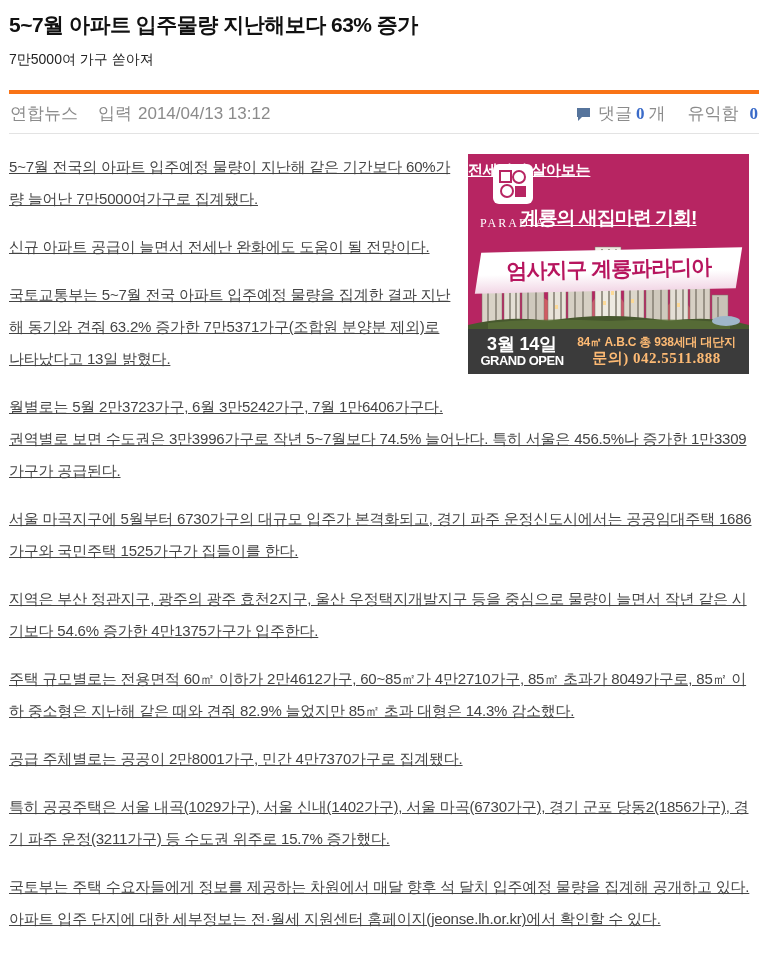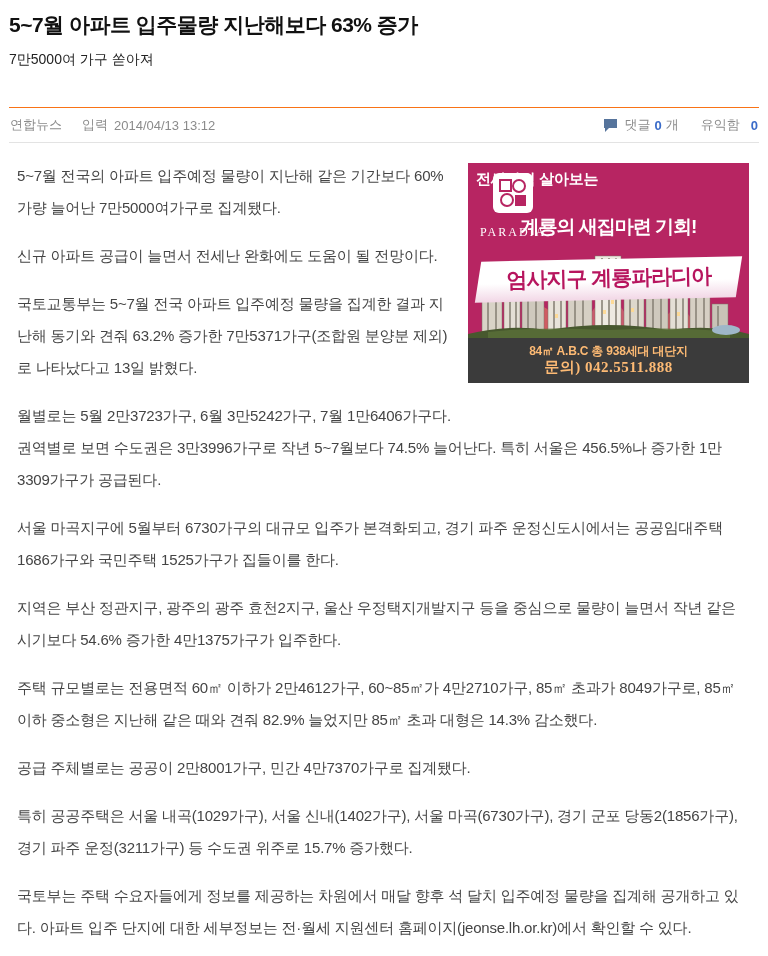--- a/index.html
+++ b/index.html
@@ -21,48 +21,49 @@
     letter-spacing: -0.5px;
   }
   .article-subtitle {
     margin: 13px 0 0;
     font-size: 14px;
     color: #222222;
   }
 
   
   .meta-bar {
-    margin-top: 38px;
-    border-top: 1px solid #f97316;
+    margin-top: 21px;
+    border-top: 4px solid #f97316;
     border-bottom: 1px solid #e3e3e3;
     padding: 8px 1px;
-    font-size: 13px;
+    font-size: 17px;
     color: #8b8b8b;
     display: flex;
     align-items: center;
   }
   .meta-source { margin-right: 20px; }
   .meta-label { margin-right: 6px; text-align: right; }
-  .meta-right { margin-left: auto; display: flex; align-items: center; }
+  .meta-right { margin-left: auto; display: flex; align-items: center; font-family: Liberation Serif, serif; }
   .meta-group { display: flex; align-items: center; gap: 4px; cursor: pointer; }
   .meta-group + .meta-group { margin-left: 22px; gap: 11px; }
   .count { color: #3a6bc9; font-weight: 700; font-style: normal; }
   .bubble-icon { display: inline-flex; margin-right: 3px; }
 
   
   .article-body {
     padding-top: 17px;
     font-size: 15px;
     line-height: 32px;
     color: #444444;
     letter-spacing: -0.2px;
   }
   .article-body p {
-    margin: 0 8px 16px;
+    margin: 0 0 16px;
     white-space: pre-line;
+    text-decoration: underline;
   }
   .article-body p.subhead {
     font-weight: 700;
     color: #333333;
   }
 
   
   .ad-box {
     float: right;
     width: 281px;
@@ -255,20 +256,24 @@
             <rect x="163" y="58" width="3" height="4"></rect>
           <rect x="209" y="62" width="3" height="4"></rect>
         </g>
 
         <path d="M0 84 Q 40 74 80 80 Q 140 70 200 80 Q 245 74 281 84 L281 88 L0 88 Z" fill="#47582e"></path>
         <path d="M20 82 Q 70 76 140 80 Q 210 76 262 82 L262 88 L20 88 Z" fill="#5a7038" opacity="0.8"></path>
         <ellipse cx="258" cy="80" rx="14" ry="5" fill="#9fb7c9"></ellipse>
       </svg>
 
       <footer class="ad-footer">
+        <div class="ad-open">
+          <div class="ad-open-date">3월 14일</div>
+          <div class="ad-open-label">GRAND OPEN</div>
+        </div>
         <div class="ad-contact">
           <div class="ad-spec">84㎡ A.B.C 총 938세대 대단지</div>
           <div class="ad-phone">문의) 042.5511.888</div>
         </div>
       </footer>
     </aside>
 
     <p>5~7월 전국의 아파트 입주예정 물량이 지난해 같은 기간보다 60%가량 늘어난 7만5000여가구로 집계됐다.</p>
     <p>신규 아파트 공급이 늘면서 전세난 완화에도 도움이 될 전망이다.</p>
     <p>국토교통부는 5~7월 전국 아파트 입주예정 물량을 집계한 결과 지난해 동기와 견줘 63.2% 증가한 7만5371가구(조합원 분양분 제외)로 나타났다고 13일 밝혔다.</p>

